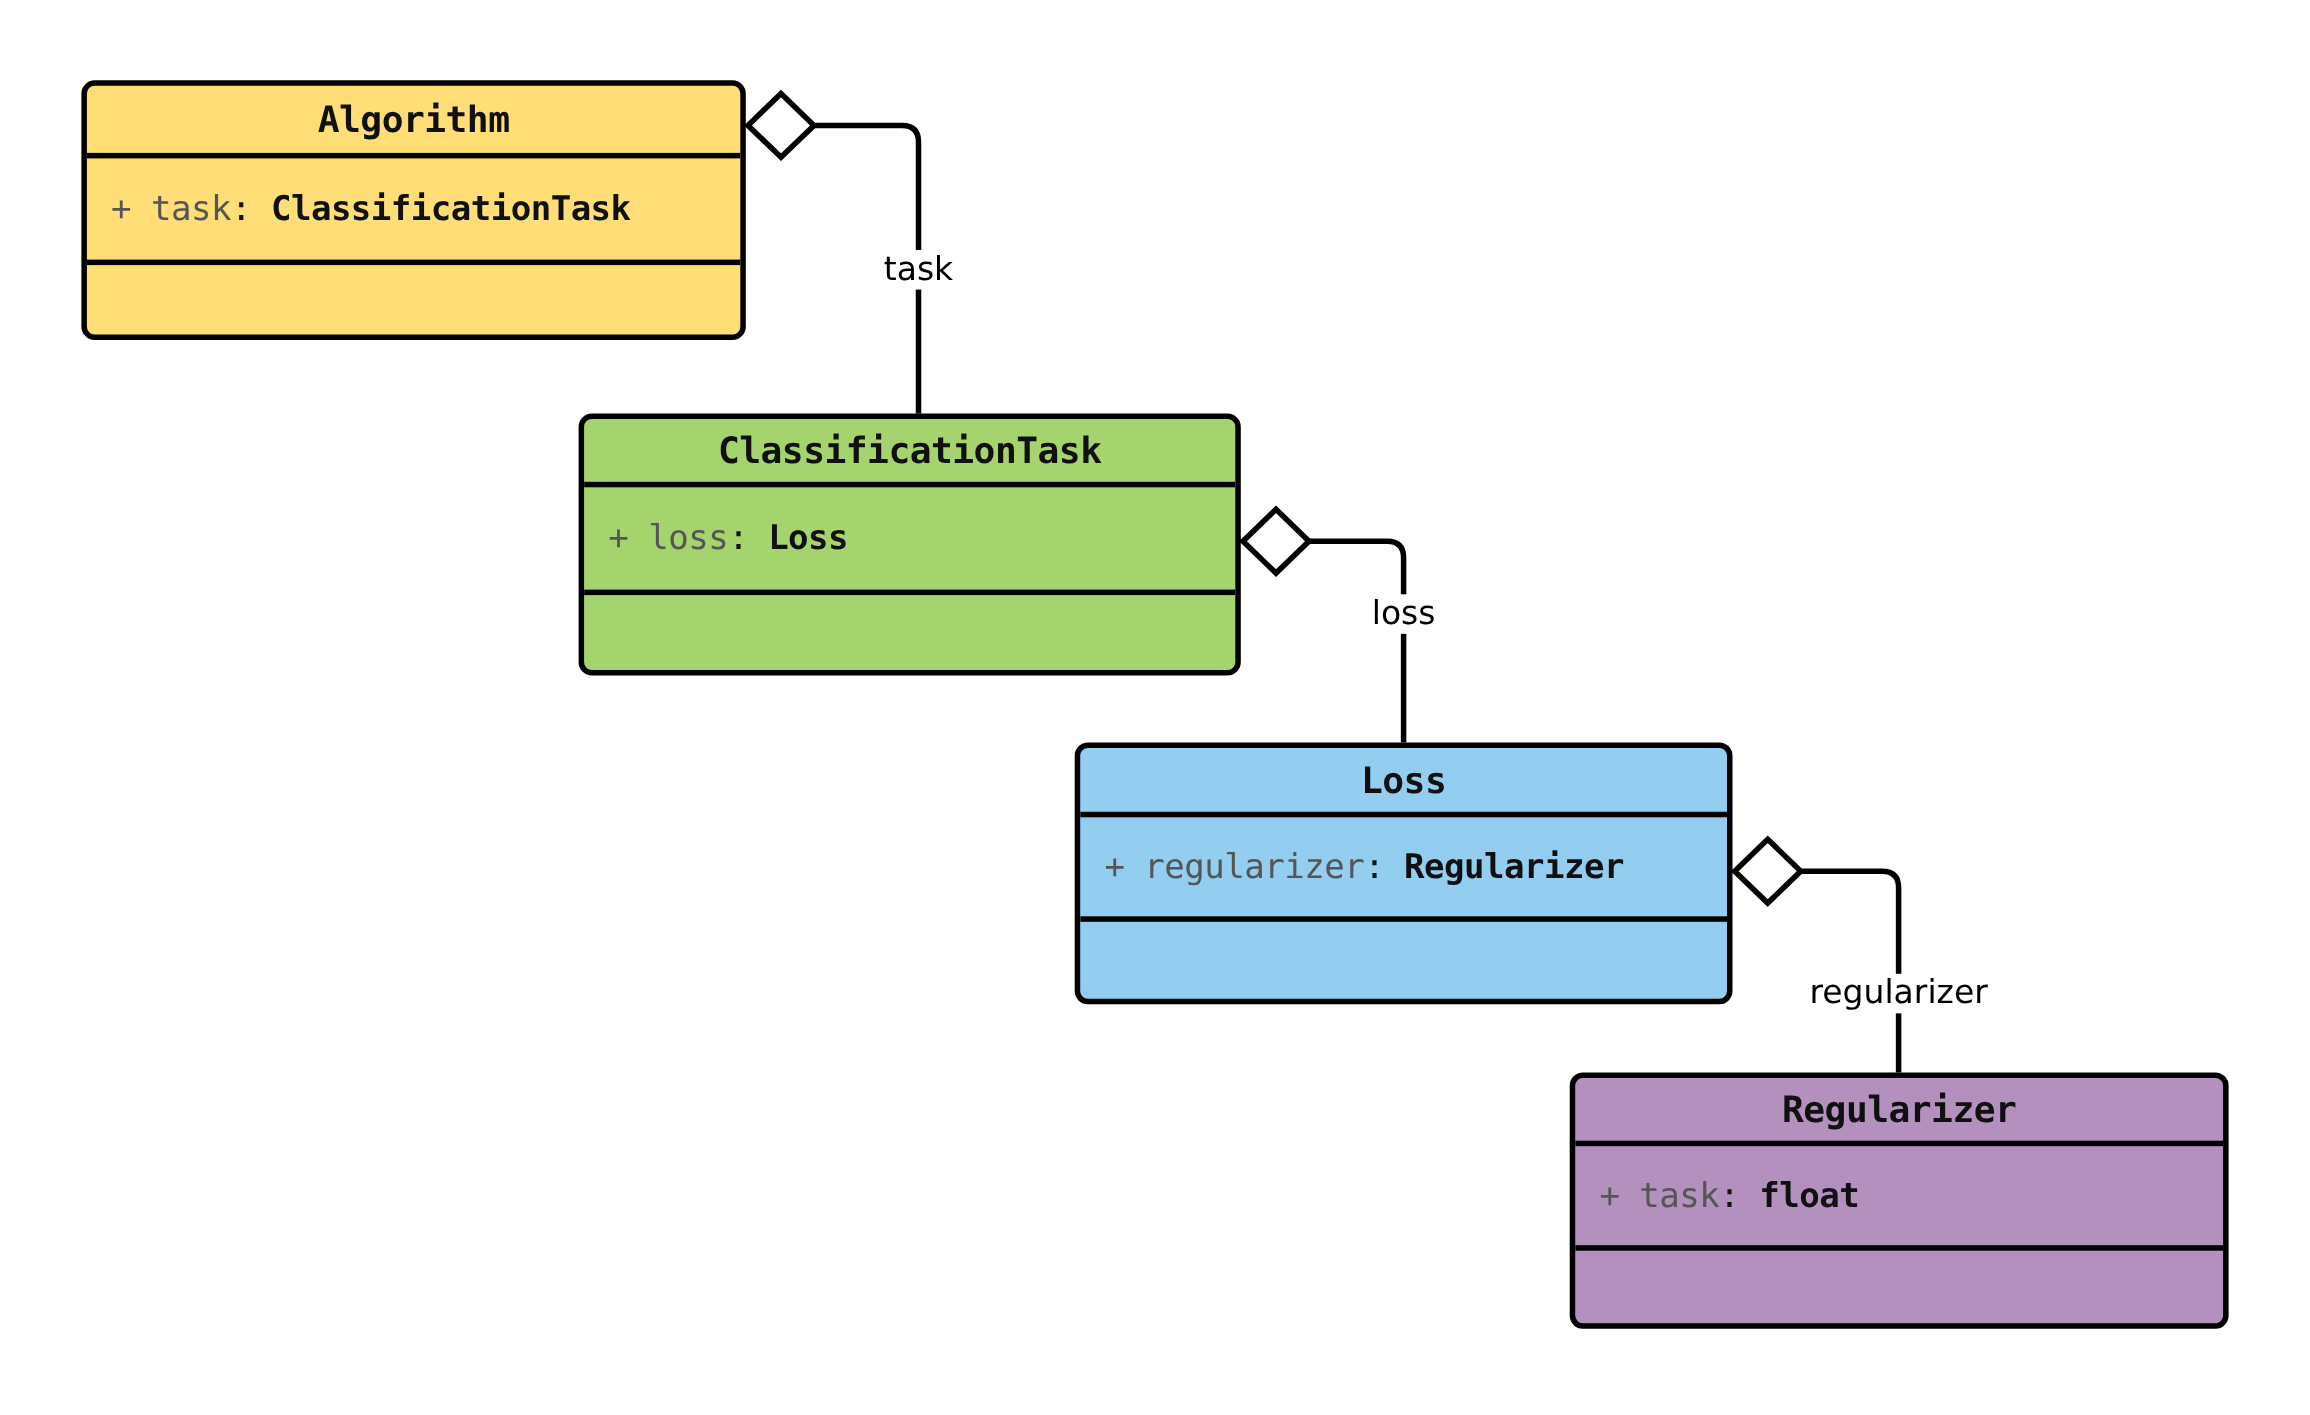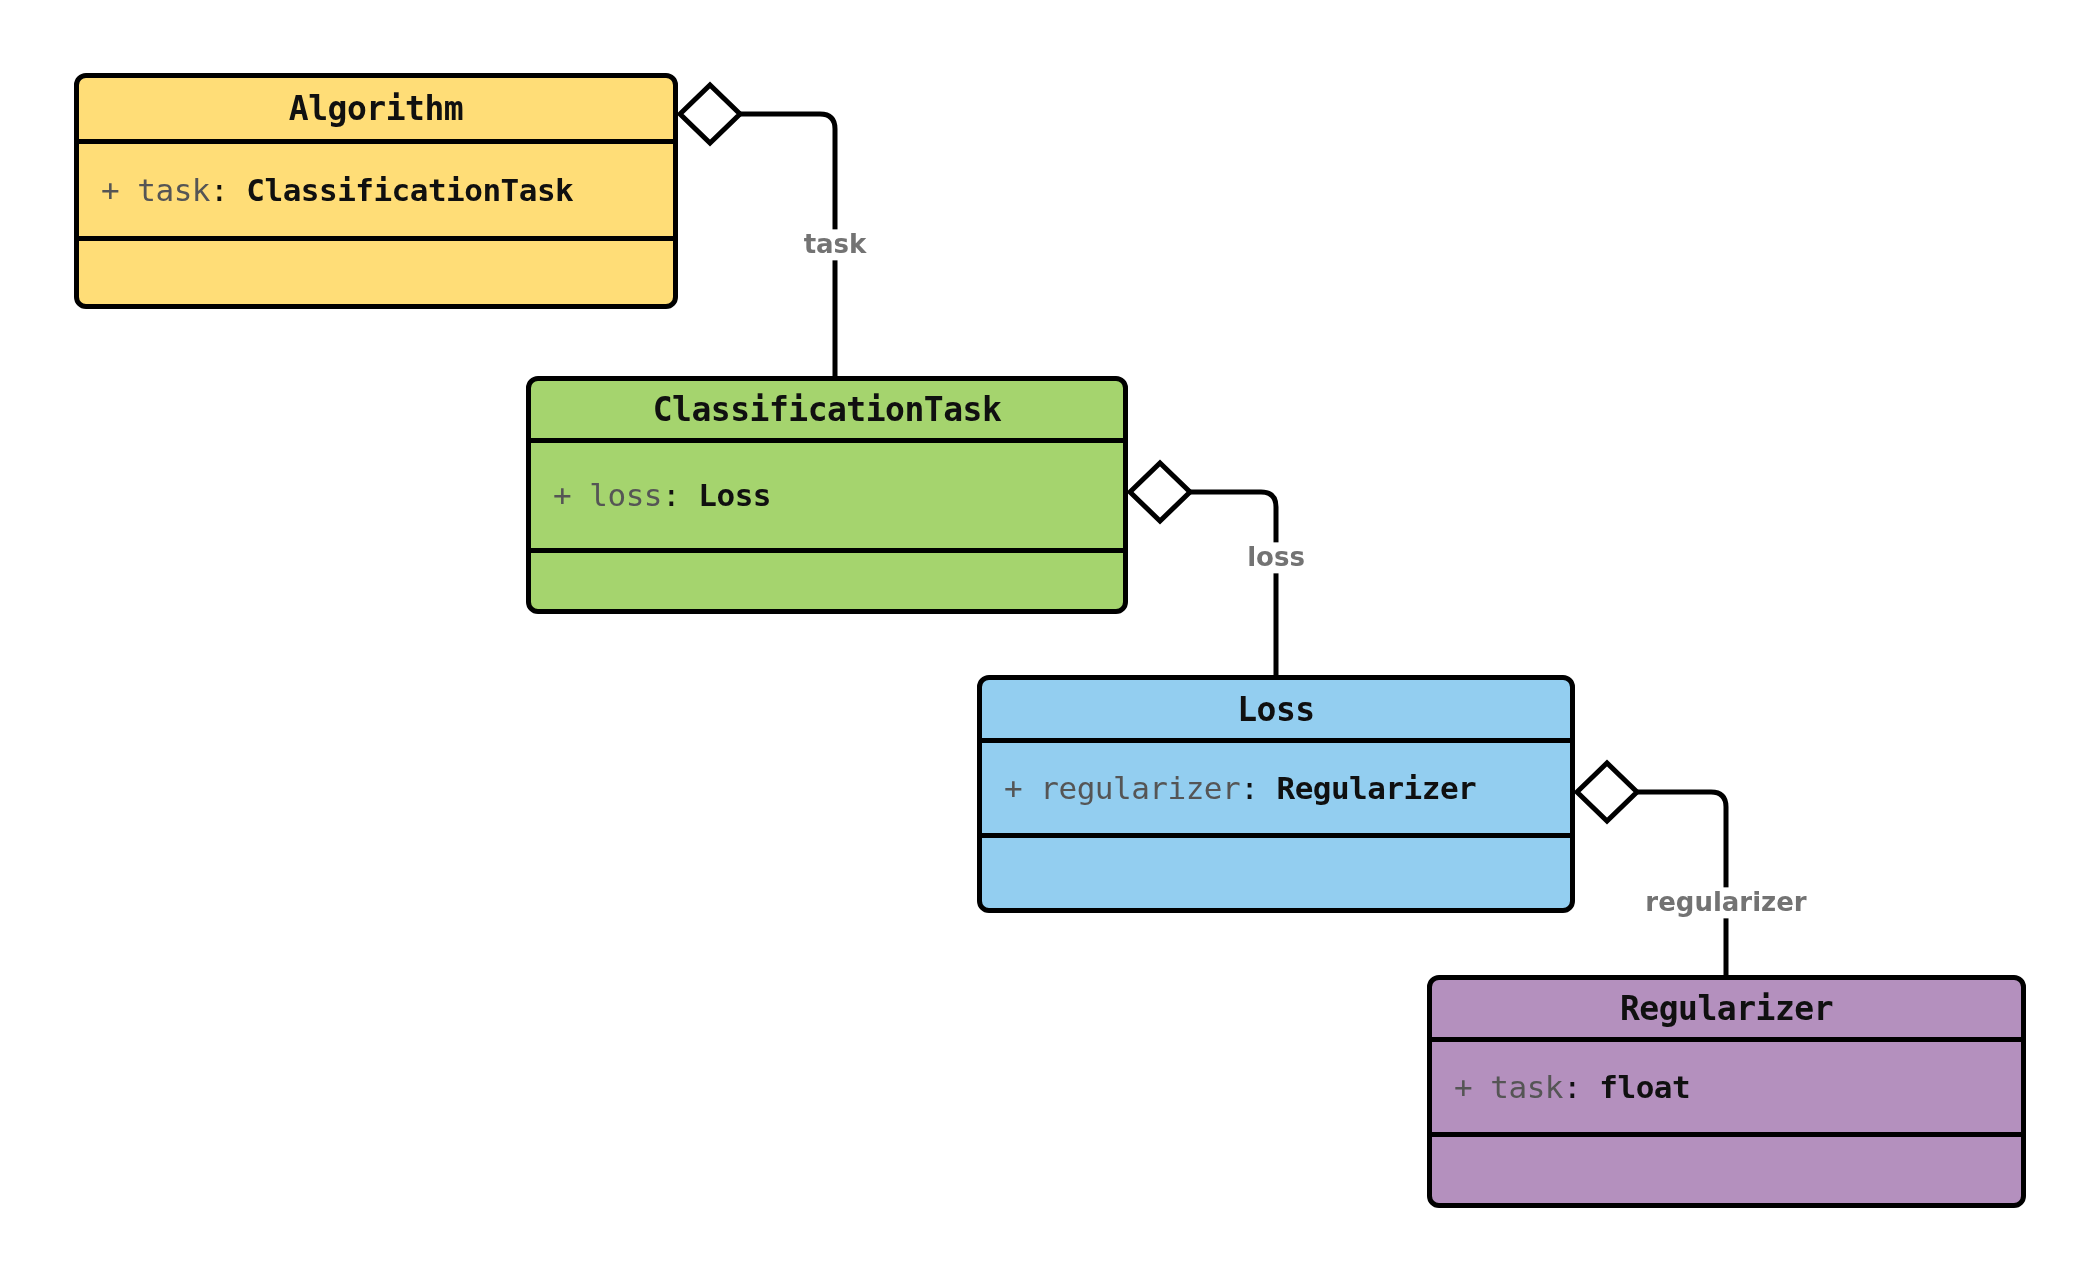--- a/index.html
+++ b/index.html
@@ -76,28 +76,27 @@
     color: #101010;
     font-weight: normal;
   }
   .attr-type {
     color: #101010;
     font-weight: bold;
   }
   .edge-label {
     position: absolute;
     font-family: "DejaVu Sans", sans-serif;
-    font-size: 26px;
-    color: #737373;
+    font-size: 30px;
+    color: #000000;
     background: #ffffff;
     padding: 2px 5px;
     white-space: nowrap;
     transform: translate(-50%, -50%);
     line-height: 1.05;
-    font-weight: bold;
   }
 </style>
 </head>
 <body>
 
 <div id="canvas">
 
   <svg class="edges" viewBox="0 0 2100 1286" xmlns="http://www.w3.org/2000/svg">
     <g id="edge-paths">
         <path d="M 740 114 L 820 114 Q 835 114 835 129 L 835 376" fill="none" stroke="#000000" stroke-width="5" stroke-linecap="butt"></path>
@@ -114,21 +113,21 @@
   <div id="classes-layer">
       <div class="uml-class" style="left: 74px; top: 73px; width: 604px; height: 236px; background: rgb(255, 221, 119); border-color: rgb(0, 0, 0);">
         <div class="uml-title" style="height: 66px; border-bottom-color: rgb(0, 0, 0);">Algorithm</div>
         <div class="uml-attrs" style="height: 97px; border-bottom-color: rgb(0, 0, 0);">
           <div class="uml-attr"><span class="attr-name">+ task</span><span class="attr-sep">: </span><span class="attr-type">ClassificationTask</span></div>
         </div>
         <div class="uml-methods"></div>
       </div>
       <div class="uml-class" style="left: 526px; top: 376px; width: 602px; height: 238px; background: rgb(165, 212, 110); border-color: rgb(0, 0, 0);">
         <div class="uml-title" style="height: 62px; border-bottom-color: rgb(0, 0, 0);">ClassificationTask</div>
-        <div class="uml-attrs" style="height: 110px; border-bottom-color: rgb(0, 0, 0); justify-content: center;">
+        <div class="uml-attrs" style="height: 98px; border-bottom-color: rgb(0, 0, 0); justify-content: center;">
           <div class="uml-attr"><span class="attr-name">+ loss</span><span class="attr-sep">: </span><span class="attr-type">Loss</span></div>
         </div>
         <div class="uml-methods"></div>
       </div>
       <div class="uml-class" style="left: 977px; top: 675px; width: 598px; height: 238px; background: rgb(147, 206, 240); border-color: rgb(0, 0, 0);">
         <div class="uml-title" style="height: 63px; border-bottom-color: rgb(0, 0, 0);">Loss</div>
         <div class="uml-attrs" style="height: 95px; border-bottom-color: rgb(0, 0, 0);">
           <div class="uml-attr"><span class="attr-name">+ regularizer</span><span class="attr-sep">: </span><span class="attr-type">Regularizer</span></div>
         </div>
         <div class="uml-methods"></div>

